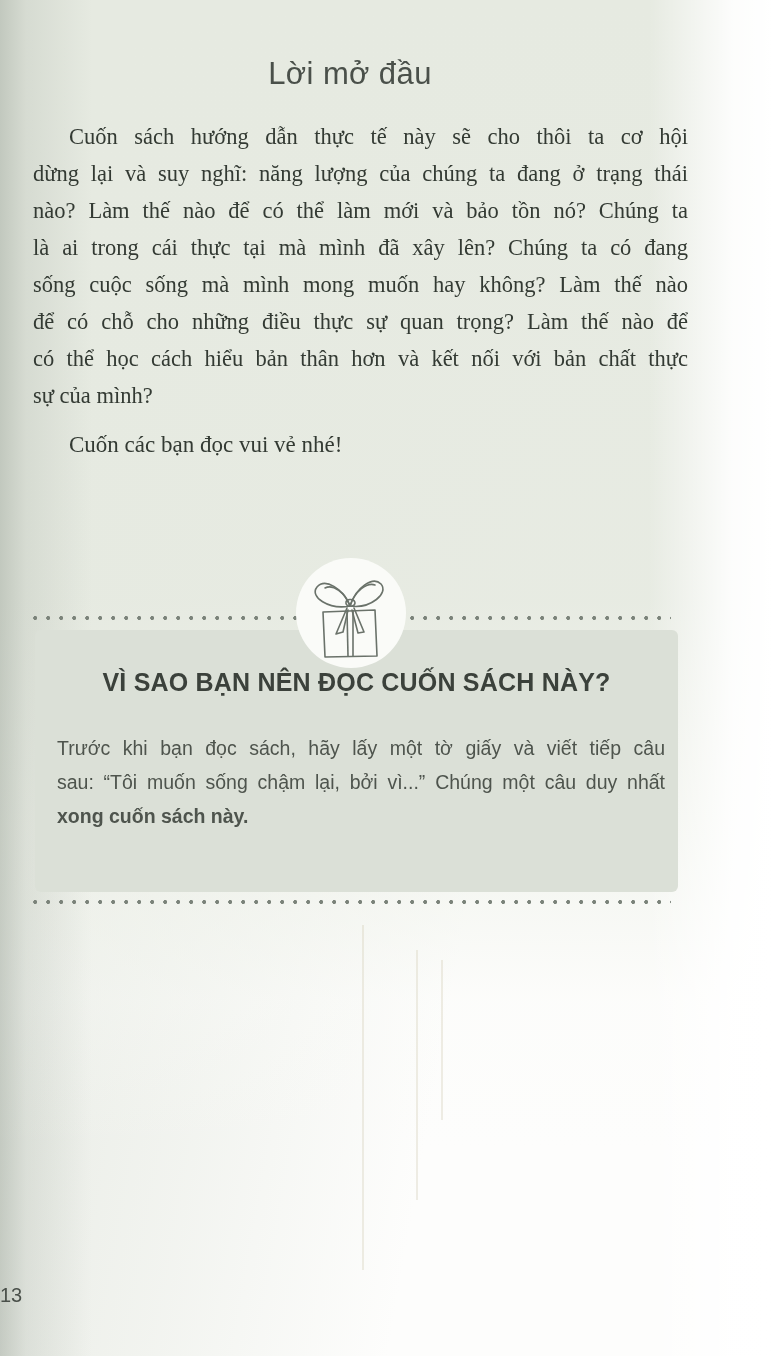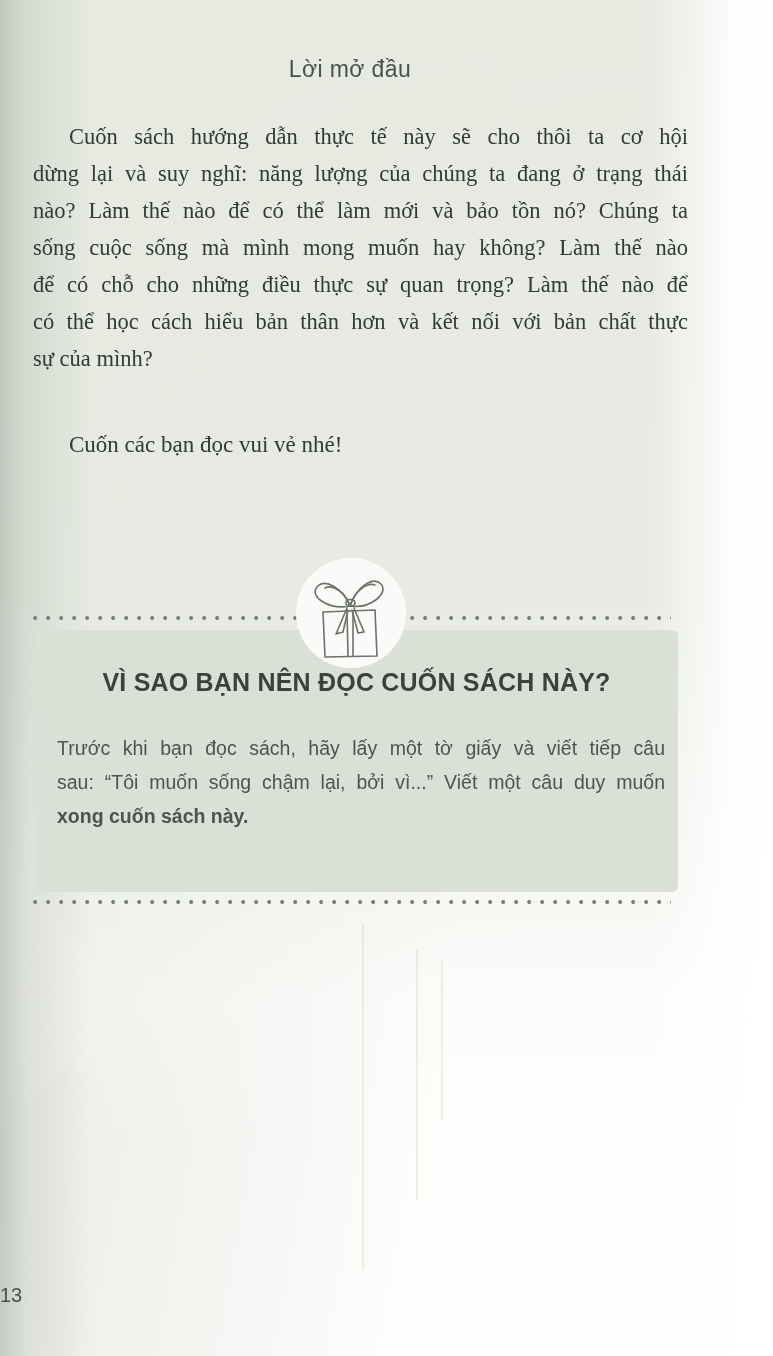--- a/index.html
+++ b/index.html
@@ -11,21 +11,21 @@
     position:relative;width:773px;height:1356px;
     background-color:#fdfdfc;
     background-image:
       linear-gradient(to left, #ffffff 0px, rgba(255,255,255,0.9) 40px, rgba(255,255,255,0) 125px),
       linear-gradient(to right, rgba(158,167,156,0.50) 0px, rgba(158,167,156,0.22) 26px, rgba(158,167,156,0) 92px),
       linear-gradient(to bottom, rgba(230,234,225,1) 0px, rgba(230,234,225,0.95) 600px, rgba(238,241,233,0.70) 830px, rgba(250,251,248,0.30) 1000px, rgba(255,255,255,0) 1150px),
       linear-gradient(100deg, rgba(221,226,216,0.85) 0%, rgba(221,226,216,0.35) 38%, rgba(221,226,216,0) 62%);
   }
   .page-header{
     position:absolute;left:0;top:56px;width:700px;
-    text-align:center;font-size:23px;letter-spacing:0.4px;
+    text-align:center;font-size:31px;letter-spacing:0.4px;
     color:#4a504a;
   }
   .intro-lines{
     position:absolute;left:33px;top:118px;width:655px;
     font-family:"Liberation Serif",serif;font-size:22.5px;color:#333a33;
   }
   .intro-lines .tline{height:37px;line-height:37px;text-align:justify;text-align-last:justify;}
   .intro-lines .tline:first-child{text-indent:36px;}
   .intro-lines .tline:last-child{text-align:left;text-align-last:left;font-family:Liberation Serif, serif;}
   .closing-line{
@@ -77,20 +77,21 @@
 <body>
 
 <div class="page">
 
   <div class="page-header">Lời mở đầu</div>
 
   <div class="intro-lines">
       <div class="tline">Cuốn sách hướng dẫn thực tế này sẽ cho thôi ta cơ hội</div>
       <div class="tline">dừng lại và suy nghĩ: năng lượng của chúng ta đang ở trạng thái</div>
       <div class="tline">nào? Làm thế nào để có thể làm mới và bảo tồn nó? Chúng ta</div>
+      <div class="tline">là ai trong cái thực tại mà mình đã xây lên? Chúng ta có đang</div>
       <div class="tline">sống cuộc sống mà mình mong muốn hay không? Làm thế nào</div>
       <div class="tline">để có chỗ cho những điều thực sự quan trọng? Làm thế nào để</div>
       <div class="tline">có thể học cách hiểu bản thân hơn và kết nối với bản chất thực</div>
       <div class="tline">sự của mình?</div>
     </div>
 
   <div class="closing-line">Cuốn các bạn đọc vui vẻ nhé!</div>
 
 
   <div class="dots dots-top"></div>
@@ -120,21 +121,21 @@
 
         <path d="M51,38 L61,62 L55,63 L49,40"></path>
       </g>
     </svg>
   </div>
 
   <div class="callout-title">VÌ SAO BẠN NÊN ĐỌC CUỐN SÁCH NÀY?</div>
 
   <div class="callout-body">
       <div class="tline">Trước khi bạn đọc sách, hãy lấy một tờ giấy và viết tiếp câu</div>
-      <div class="tline">sau: “Tôi muốn sống chậm lại, bởi vì...” Viết một câu duy muốn</div>
+      <div class="tline">sau: “Tôi muốn sống chậm lại, bởi vì...” Chúng một câu duy nhất</div>
       <div class="tline">xong cuốn sách này.</div>
     </div>
 
   <div class="dots dots-bottom"></div>
 
   <div class="streak s1"></div>
   <div class="streak s2"></div>
   <div class="streak s3"></div>
 
   <div class="page-number">13</div>

